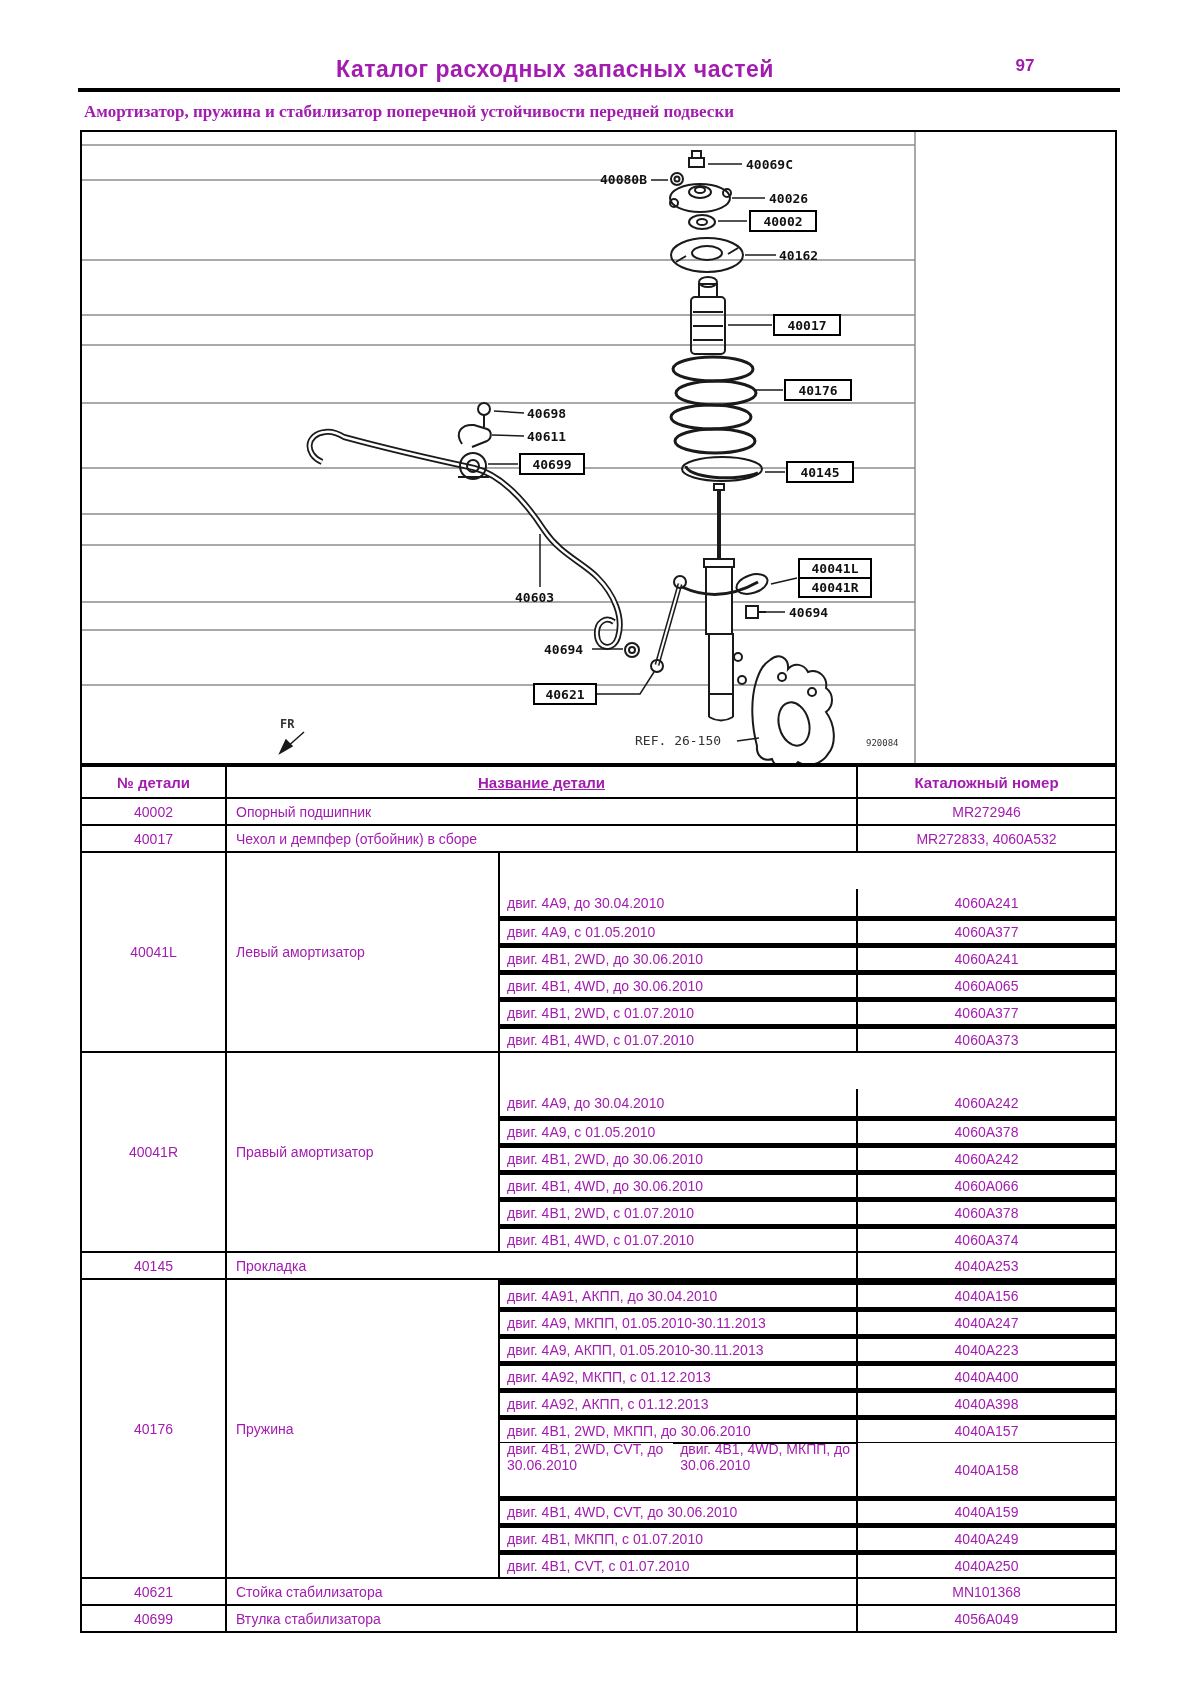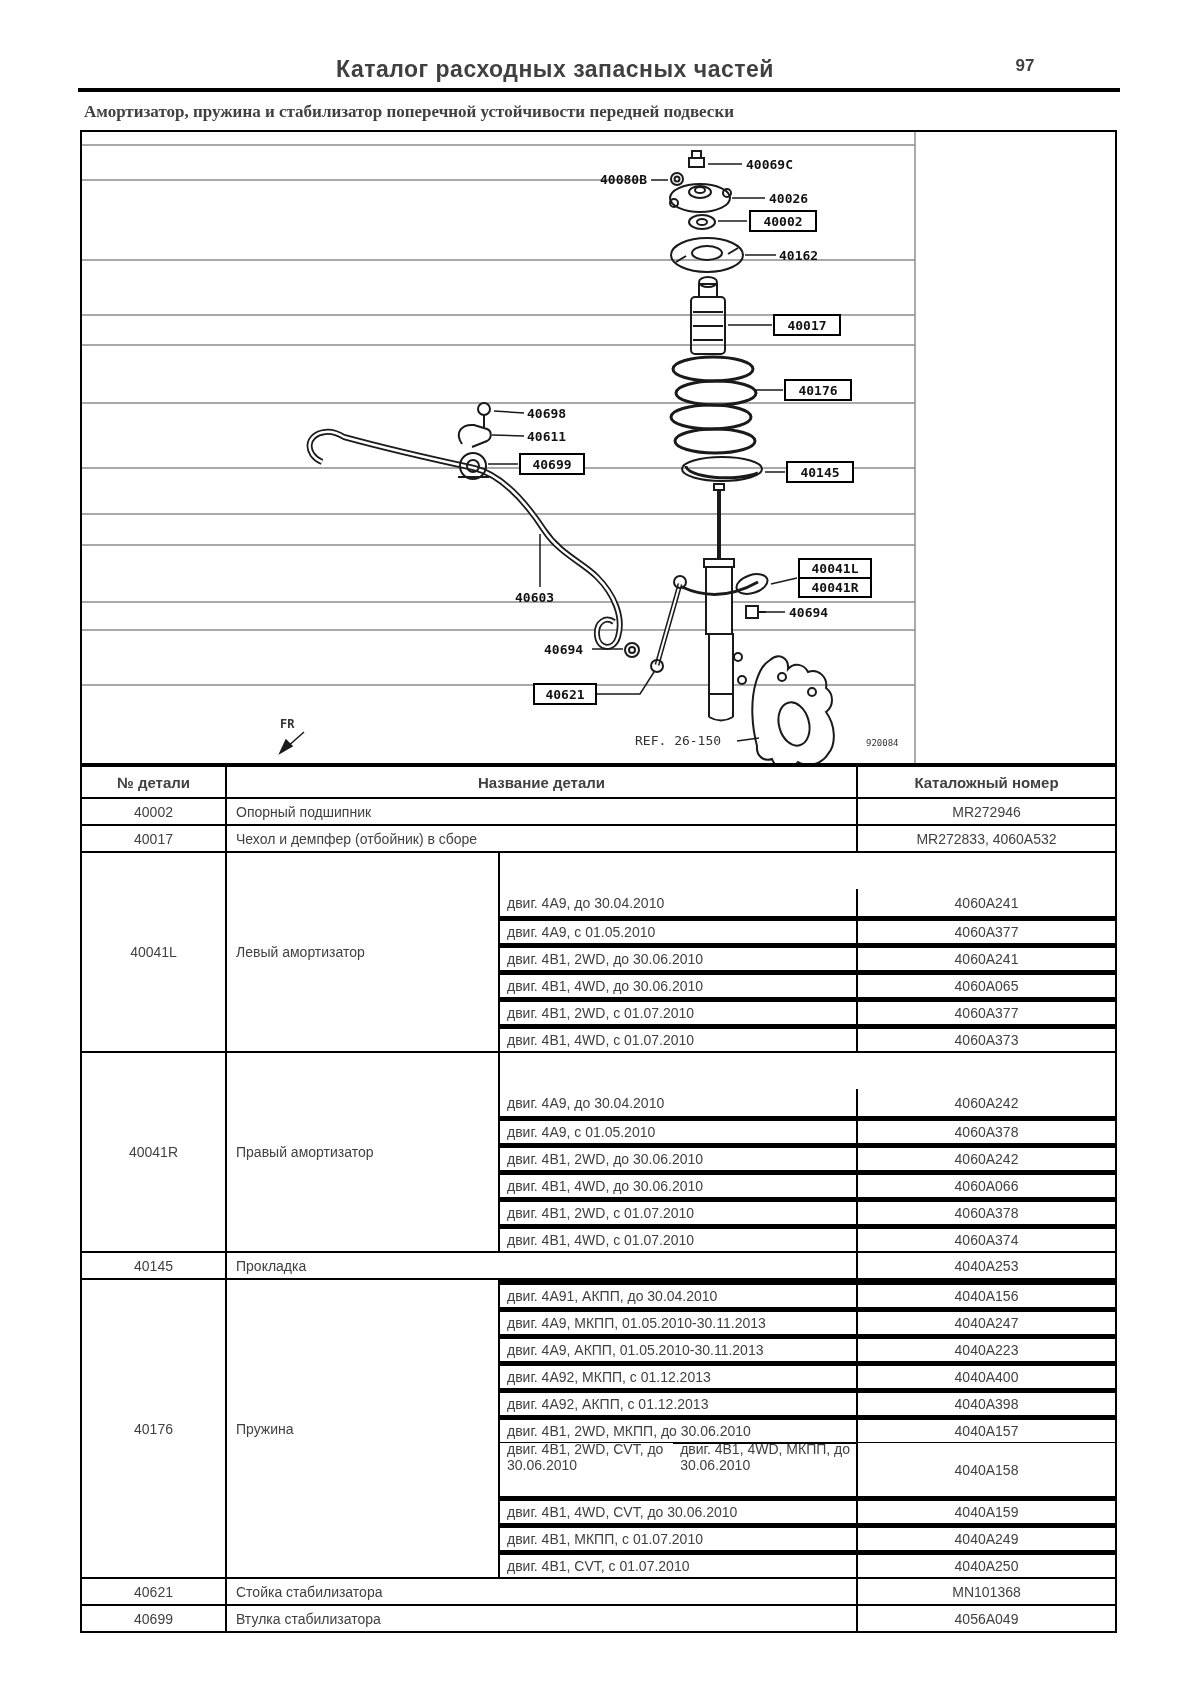--- a/index.html
+++ b/index.html
@@ -1,18 +1,18 @@
 <!DOCTYPE html>
 <html><head>
 <meta charset="utf-8">
 <style>
   html,body{margin:0;padding:0;background:#e8e8e8;}
   .page{
     position:relative;width:1200px;height:1696px;background:#ffffff;
-    font-family:"Liberation Sans",sans-serif;color:#404040;overflow:hidden;
+    font-family:"Liberation Sans",sans-serif;color:#a21caf;overflow:hidden;
     margin:0 auto;
   }
   
   .doc-title{position:absolute;left:80px;top:56px;width:950px;text-align:center;
     font-size:23px;font-weight:bold;letter-spacing:.5px;}
   .page-num{position:absolute;left:990px;top:56px;width:70px;text-align:center;
     font-size:17px;font-weight:bold;}
   .head-rule{position:absolute;left:78px;top:88px;width:1042px;height:4px;background:#000;}
   .subtitle{position:absolute;left:84px;top:102px;width:1000px;
     font-size:17px;font-weight:bold;font-family:Liberation Serif, serif;}
@@ -22,21 +22,21 @@
   .diagram-frame svg{display:block;}
   .dlabel{font-family:"DejaVu Sans Mono","Liberation Mono",monospace;font-size:13px;font-weight:bold;fill:#111;}
   .dsmall{font-family:"DejaVu Sans Mono","Liberation Mono",monospace;fill:#333;}
   
   .parts-table{position:absolute;left:80px;top:765px;width:1037px;
     border:2px solid #000;box-sizing:border-box;background:#fff;font-size:14px;}
   .parts-table *{box-sizing:border-box;}
   .t-header{display:flex;height:30px;font-weight:bold;font-size:15px;}
   .col-part{width:145px;border-right:2px solid #000;display:flex;align-items:center;justify-content:center;}
   .col-cat{width:257px;display:flex;align-items:center;justify-content:center;}
-  .col-name{flex:1;border-right:2px solid #000;display:flex;align-items:center;justify-content:center;}
+  .col-name{flex:1;border-right:2px solid #000;display:flex;align-items:center;justify-content:center;text-decoration:underline;}
   .group{display:flex;border-top:2px solid #000;}
   .g-part{width:145px;border-right:2px solid #000;display:flex;align-items:center;justify-content:center;}
   .g-name{flex:1;border-right:2px solid #000;display:flex;align-items:center;padding-left:9px;}
   .g-name-sub{width:273px;border-right:2px solid #000;display:flex;align-items:center;padding-left:9px;}
   .g-cat{width:257px;display:flex;align-items:center;justify-content:center;}
   .g-simple{height:27px;}
   .g-variants{flex:1;display:flex;flex-direction:column;}
   .v-row{display:flex;height:27px;border-top:5px solid #000000;}
   .v-row.first{border-top:none;margin-top:36px;}
   .v-spec{flex:1;border-right:2px solid #000;display:flex;align-items:center;padding-left:7px;}

